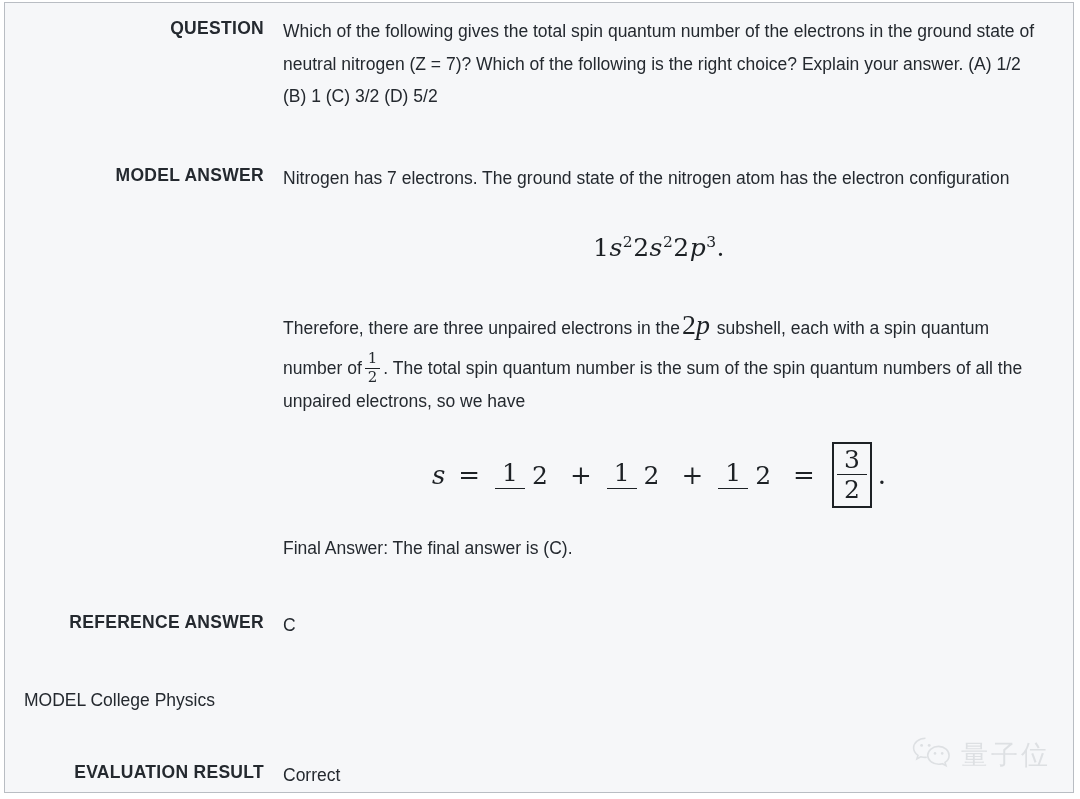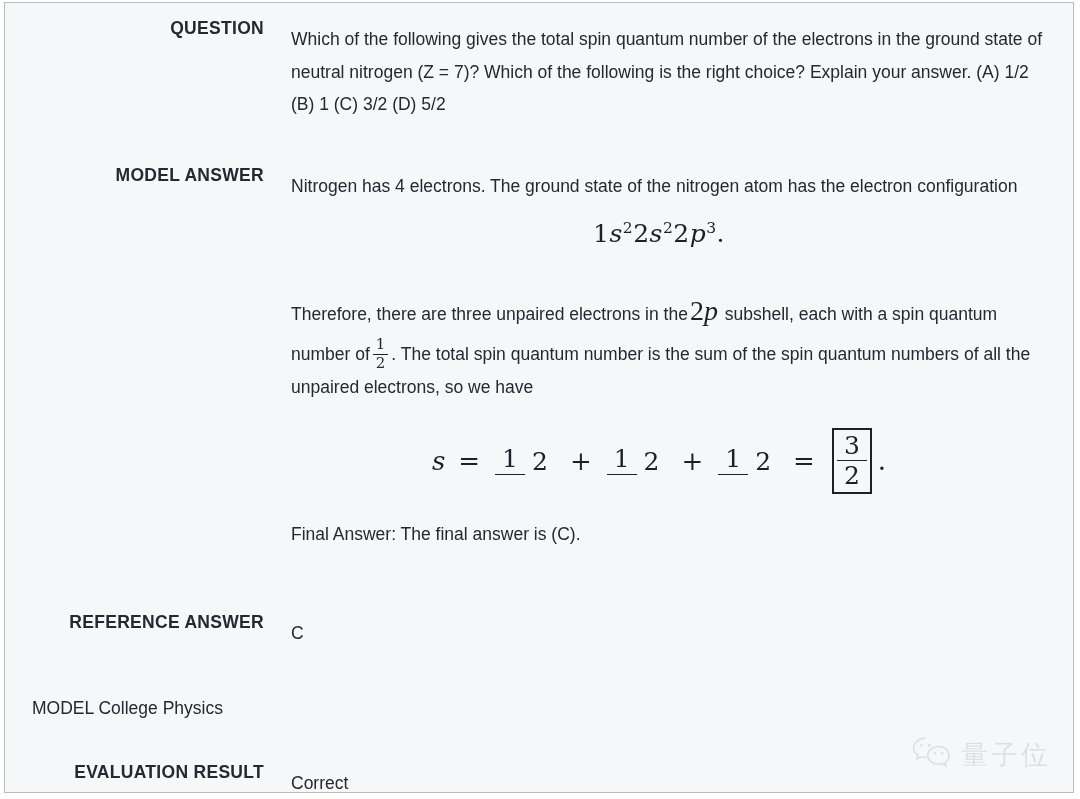--- a/index.html
+++ b/index.html
@@ -59,21 +59,21 @@
   .value {
     flex: 1 1 auto;
     padding-left: 19px;
     font-size: 17.5px;
     color: #24292f;
     line-height: 1.86;
     box-sizing: border-box;
   }
 
   .value p {
-    margin: 8px;
+    margin: 0;
     max-width: 752px;
   }
 
   
   .math {
     font-family: "DejaVu Serif", "Liberation Serif", serif;
     color: #1d2125;
   }
   .mi { font-style: italic; }
   .mn { font-style: normal; }
@@ -182,23 +182,23 @@
       <div class="label">QUESTION</div>
       <div class="value">
         <p>Which of the following gives the total spin quantum number of the electrons in the ground state of neutral nitrogen (Z = 7)? Which of the following is the right choice? Explain your answer. (A) 1/2 (B) 1 (C) 3/2 (D) 5/2</p>
       </div>
     </div>
 
     <div class="row" style="top:159px;">
       <div class="label">MODEL ANSWER</div>
       <div class="value">
 
-        <p>Nitrogen has 4 electrons. The ground state of the nitrogen atom has the electron configuration</p>
-
-        <div class="display-math config-math" style="margin-bottom:28px;">
+        <p>Nitrogen has 7 electrons. The ground state of the nitrogen atom has the electron configuration</p>
+
+        <div class="display-math config-math" style="margin-top:30px;margin-bottom:28px;">
           <span class="math"><span class="mn">1</span><span class="mi">s</span><sup class="mn">2</sup><span class="mn">2</span><span class="mi">s</span><sup class="mn">2</sup><span class="mn">2</span><span class="mi">p</span><sup class="mn">3</sup><span class="mn">.</span></span>
         </div>
 
         <p>
           <span>Therefore, there are three unpaired electrons in the</span><span class="inline-2p math"><span class="mn">2</span><span class="mi">p</span></span>
           <span>subshell, each with a spin quantum number of</span><span class="frac frac-inline"><span class="num">1</span><span class="den">2</span></span><span>. The total spin quantum number is the sum of the spin quantum numbers of all the unpaired electrons, so we have</span>
         </p>
 
         <div class="display-math" style="margin-top:24px;margin-bottom:24px;">
           <span class="eq math">

